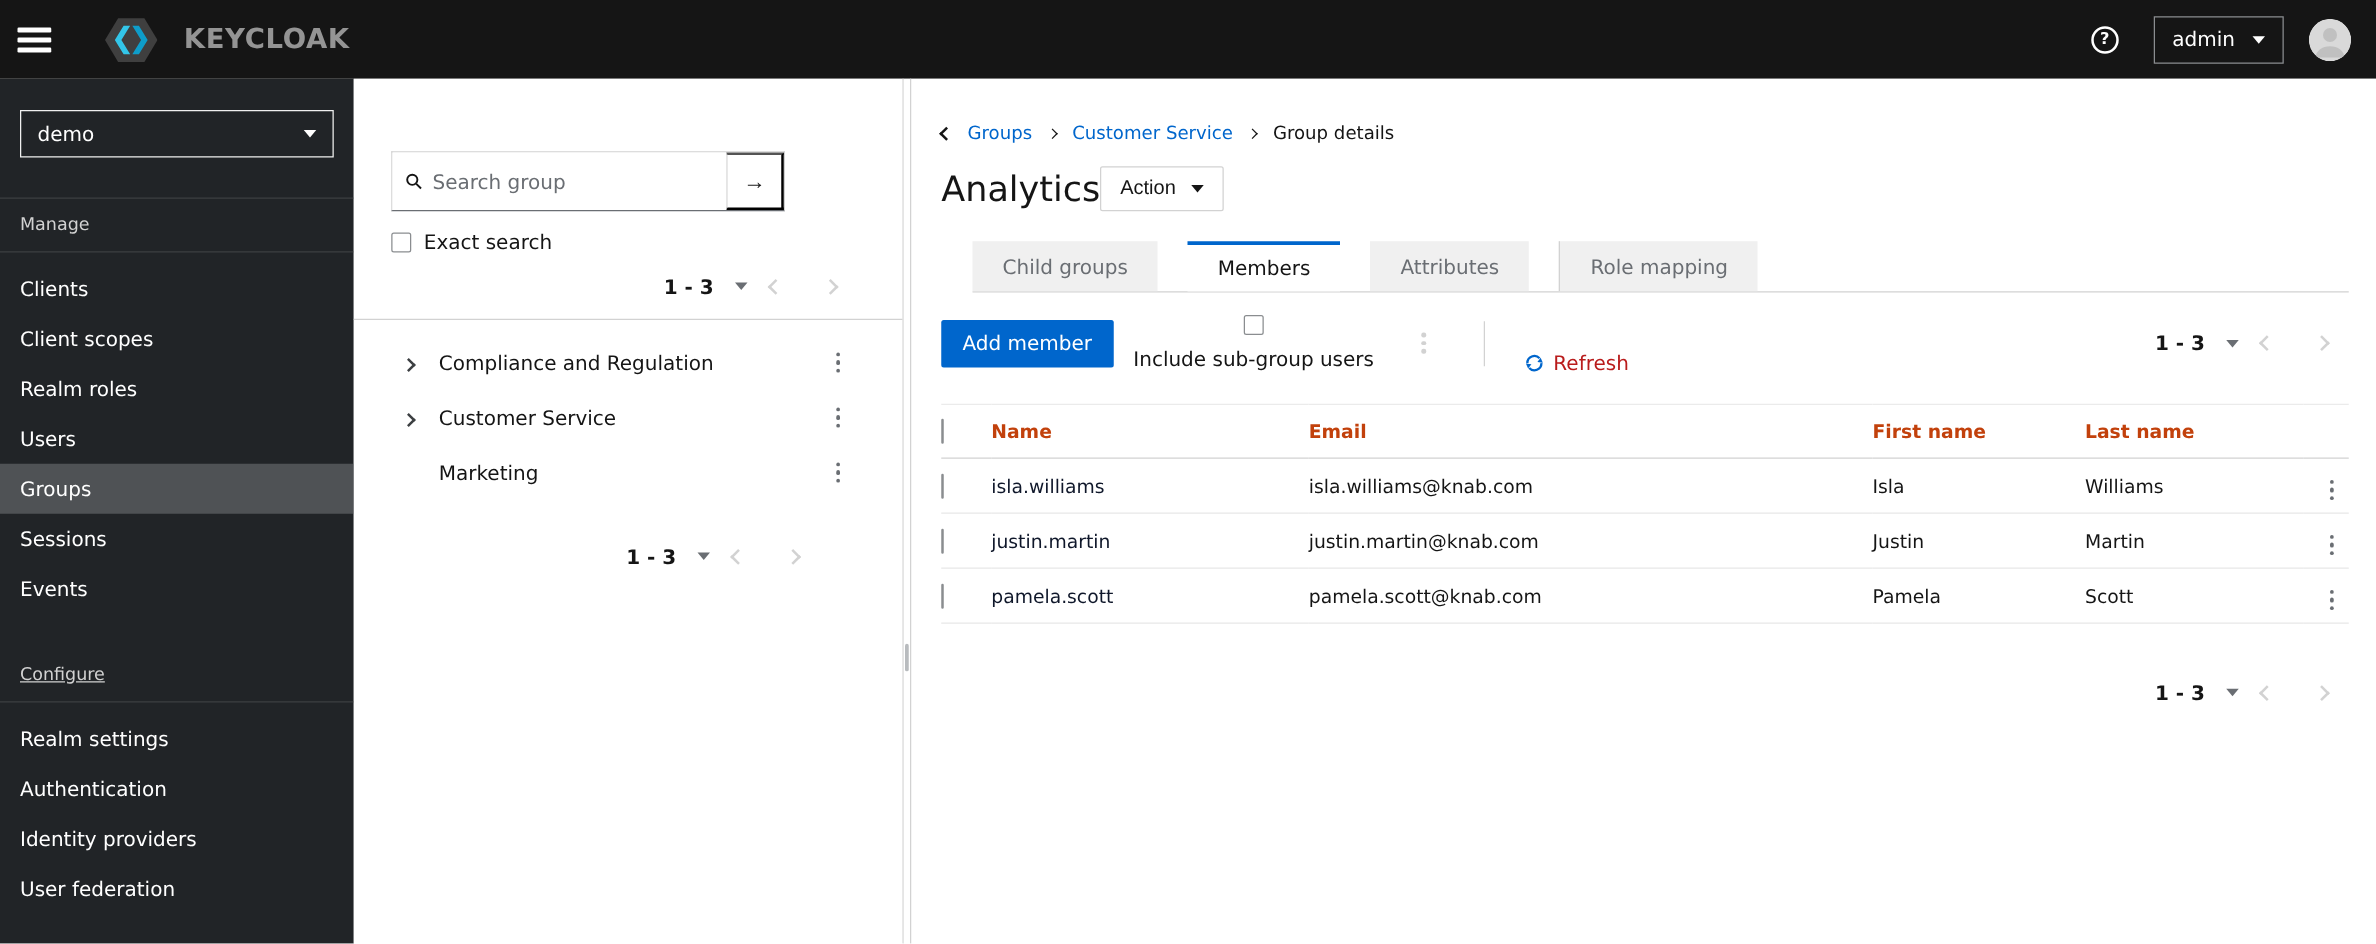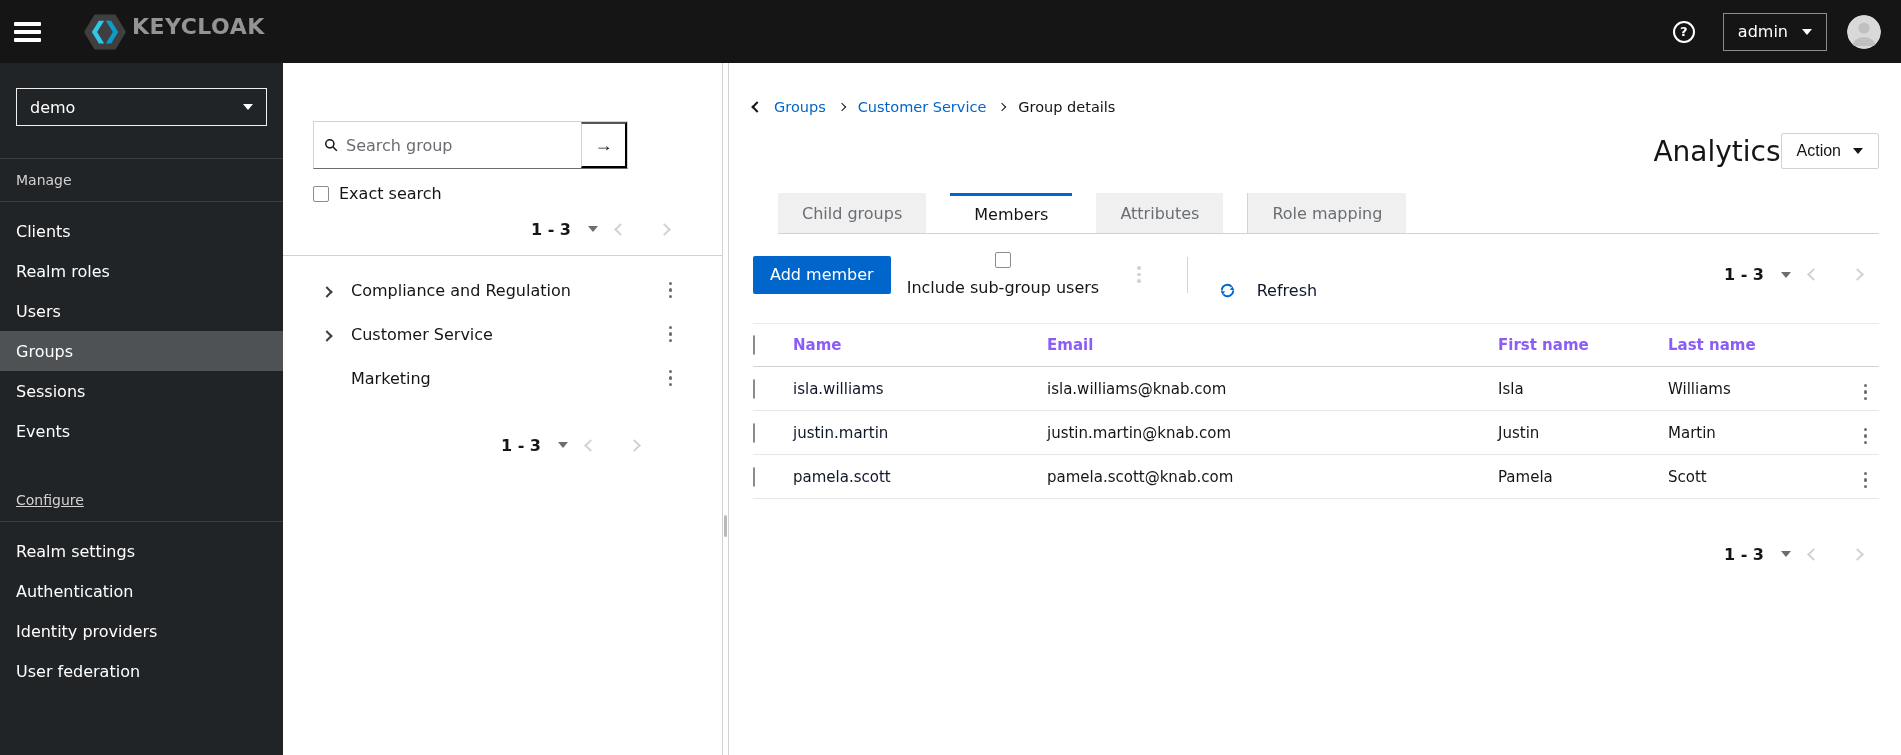--- a/index.html
+++ b/index.html
@@ -4,21 +4,21 @@
 <style>
   * { box-sizing: border-box; margin: 0; padding: 0; }
   html,body { background:#fff; }
   body { font-family: "DejaVu Sans", "Liberation Sans", sans-serif; color:#151515; }
   .screen { width:1901px; height:755px; position:relative; overflow:hidden; background:#fff; }
 
   
   .masthead { height:63px; background:#151515; display:flex; align-items:center; padding:0 20px 0 14px; }
   .hamburger { width:40px; height:40px; display:flex; flex-direction:column; justify-content:center; gap:4px; cursor:pointer; margin-right:30px; }
   .hamburger i { display:block; width:27px; height:4px; background:#fff; border-radius:1px; }
-  .brand { display:flex; gap:6px; }
+  .brand { display:flex; align-items:center; gap:21px; }
   .brand-text { font-size:22px; font-weight:700; color:#949494; letter-spacing:0.5px; }
   .masthead-spacer { flex:1; }
   .help-icon { width:22px; height:22px; border:2px solid #fff; border-radius:50%; color:#fff; font-size:13px; font-weight:700; display:flex; align-items:center; justify-content:center; margin-right:28px; cursor:pointer; }
   .user-dd { border:1px solid #8a8d90; color:#fff; font-size:16px; height:38px; padding:0 14px; display:flex; align-items:center; gap:14px; cursor:pointer; margin-right:20px; }
   .avatar { width:34px; height:34px; border-radius:50%; overflow:hidden; flex:0 0 auto; }
 
   
   .app-body { display:flex; height:692px; }
 
   
@@ -71,43 +71,43 @@
   
   .content { flex:1; padding:36px 22px 0 24px; background:#fff; min-width:0; }
   .breadcrumb { display:flex; align-items:center; gap:13px; font-size:14.5px; }
   .bc-back { color:#151515; cursor:pointer; display:flex; align-items:center; }
   .bc-back .chev { width:8px; height:8px; }
   .bc-sep { color:#151515; display:flex; align-items:center; }
   .bc-sep .chev { width:6px; height:6px; border-width:1.5px; }
   .bc-link { color:#0066cc; text-decoration:none; cursor:pointer; }
   .bc-current { color:#151515; }
 
-  .title-row { margin-top:18px; display:flex; align-items:center; justify-content:flex-end; }
+  .title-row { margin-top:18px; display:flex; align-items:center; justify-content:flex-start; }
   .page-title { font-size:28px; font-weight:400; color:#151515; }
   .action-btn { background:#fff; border:1px solid #d2d2d2; height:36px; padding:0 15px; display:flex; align-items:center; gap:12px; font-size:16px; border-radius:2px; cursor:pointer; color:#151515; }
   .action-btn .caret { border-top-color:#151515; }
 
   .tabs { margin-top:24px; margin-left:25px; display:flex; border-bottom:1px solid #d2d2d2;gap:24px; }
   .tab { height:40px; padding:0 24px; display:flex; align-items:center; font-size:16px; color:#6a6e73; background:#f0f0f0; cursor:pointer; }
   .tab.active { background:#fff; color:#151515; border-top:3px solid #0066cc; margin-bottom:-1px; border-bottom:1px solid #fff; }
   .tab.sep-left { border-left:1px solid #d2d2d2; }
 
   .toolbar { display:flex; align-items:center; padding:15px 0 14px 0; }
   .btn-primary { background:#0066cc; color:#fff; border:none; height:38px; padding:0 17px; font-size:16px; font-family:inherit; border-radius:2px; cursor:pointer; }
   .include-group { display:flex; align-items:center; gap:10px; font-size:16px; margin-left:16px;flex-direction:column; }
   .toolbar .kebab { margin-left:34px; }
   .toolbar-divider { width:1px; height:36px; background:#d2d2d2; margin-left:42px; }
-  .refresh { display:flex; align-items:center; gap:22px; color:#0f172a; font-size:16px; margin-left:32px; cursor:pointer;margin-top:32px; }
+  .refresh { display:flex; align-items:center; gap:8px; color:#b91c1c; font-size:16px; margin-left:32px; cursor:pointer;margin-top:32px; }
   .toolbar-spacer { flex:1; }
 
   table.members { width:100%; border-collapse:collapse; table-layout:fixed; margin-top:9px; border-top:1px solid #ebebeb; }
   table.members th, table.members td { text-align:left; vertical-align:middle; padding:0 8px 0 0; font-size:15px; }
   table.members thead tr { height:43px; border-bottom:1px solid #d2d2d2; }
   table.members tbody tr { height:44px; border-bottom:1px solid #e7e7e7; }
-  table.members th { font-weight:700; color:#8b5cf6; }
+  table.members th { font-weight:700; color:#c2410c; }
   .cell-cb { padding-left:0 !important; }
   .name-link { color:#0f172a; text-decoration:none; cursor:pointer; }
   .row-kebab-cell { text-align:right !important; padding-right:8px !important; }
   .bottom-pagination { margin-top:36px; height:38px; padding-right:0; }
 </style>
 </head>
 <body>
 
 <div class="screen">
 
@@ -145,20 +145,21 @@
   <div class="app-body">
 
     <nav class="sidebar">
       <div class="realm-select">
         <span>demo</span>
         <span class="caret" style="border-top-color:#fff;"></span>
       </div>
       <div class="nav-sec-title first">Manage</div>
       <div class="nav-list">
         <div class="nav-item">Clients</div>
+        <div class="nav-item">Client scopes</div>
         <div class="nav-item">Realm roles</div>
         <div class="nav-item">Users</div>
         <div class="nav-item active">Groups</div>
         <div class="nav-item">Sessions</div>
         <div class="nav-item">Events</div>
       </div>
       <div class="nav-sec-title no-top">Configure</div>
       <div class="nav-list">
         <div class="nav-item">Realm settings</div>
         <div class="nav-item">Authentication</div>

